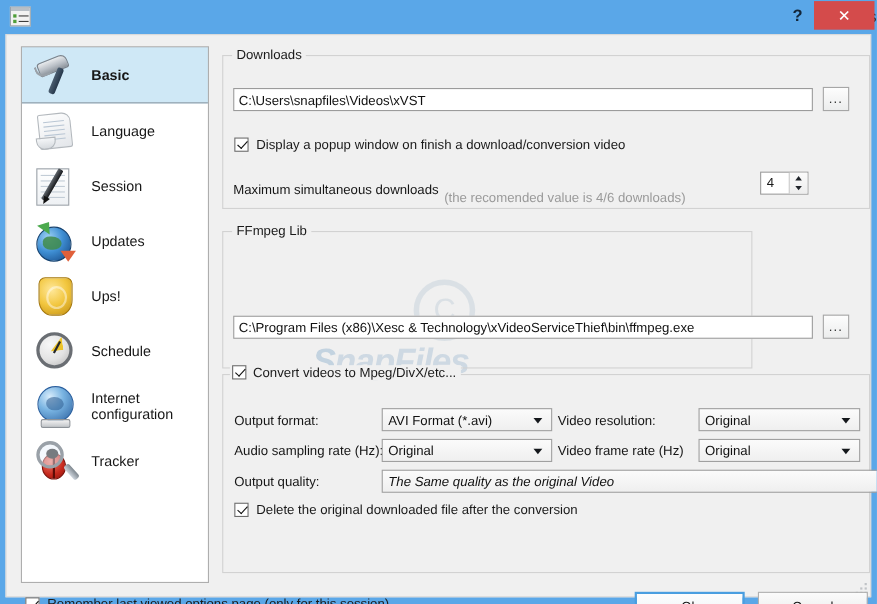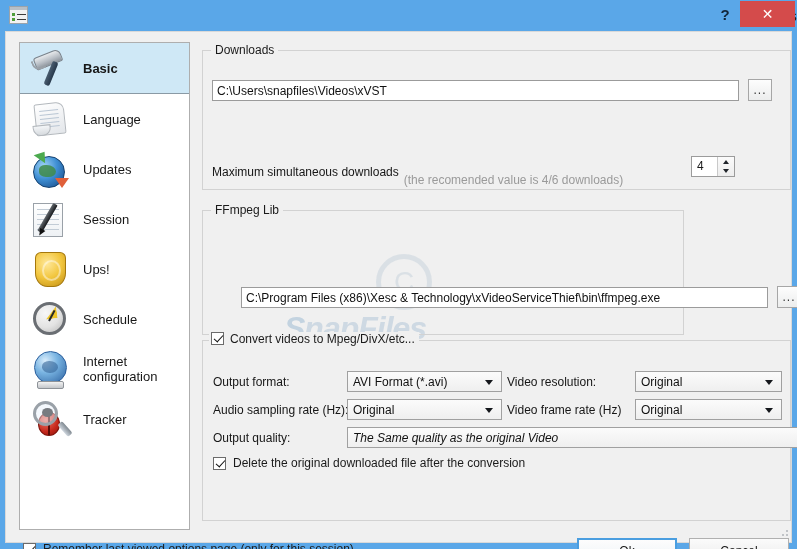--- a/index.html
+++ b/index.html
@@ -658,35 +658,35 @@
 
       <div class="side-item">
         <span class="icon ico-doc">
           <span class="page"></span>
             <span class="curl"></span>
         </span>
         <span class="label">Language</span>
       </div>
 
       <div class="side-item">
+        <span class="icon ico-note">
+          <span class="page"></span>
+            <span class="pen"></span>
+            <span class="nib"></span>
+        </span>
+        <span class="label">Session</span>
+      </div>
+
+      <div class="side-item">
         <span class="icon ico-globe">
           <span class="ball"></span>
             <span class="arrow-g"></span>
             <span class="arrow-r"></span>
         </span>
         <span class="label">Updates</span>
-      </div>
-
-      <div class="side-item">
-        <span class="icon ico-note">
-          <span class="page"></span>
-            <span class="pen"></span>
-            <span class="nib"></span>
-        </span>
-        <span class="label">Session</span>
       </div>
 
       <div class="side-item">
         <span class="icon ico-shield">
           <span class="body"></span>
         </span>
         <span class="label">Ups!</span>
       </div>
 
       <div class="side-item">
@@ -721,39 +721,43 @@
     <div id="rightpane">
 
       <div class="groupbox" style="left:0; top:8px; width:589px; height:140px;">
         <span class="gb-title">Downloads</span>
 
         <div style="position:absolute; left:9px; top:28px; display:flex; align-items:center; gap:9px;">
           <div class="textbox" style="width:527px;">C:\Users\snapfiles\Videos\xVST</div>
           <div class="browse-btn">...</div>
         </div>
 
+        <div class="cbrow" style="position:absolute; left:10px; top:73px;">
+          <span class="cb checked"></span>
+          <span>Display a popup window on finish a download/conversion video</span>
+        </div>
 
         <div style="position:absolute; left:9px; top:106px; display:flex; align-items:center; gap:5px;">
           <span class="fieldlabel">Maximum simultaneous downloads</span>
           <span class="fieldlabel muted">(the recomended value is 4/6 downloads)</span>
         </div>
         <div class="spinner" style="position:absolute; left:488px; top:105px;">
           <span class="val">4</span>
           <span class="arrows">
             <div class="up"></div>
             <div class="dn"></div>
           </span>
         </div>
       </div>
 
       <div class="groupbox" style="left:0; top:168px; width:482px; height:125px;">
         <span class="gb-title">FFmpeg Lib</span>
 
         <div style="position:absolute; left:9px; top:75px; display:flex; align-items:center; gap:9px;">
-          <div class="textbox" style="width:527px;margin-left:29px;">C:\Program Files (x86)\Xesc &amp; Technology\xVideoServiceThief\bin\ffmpeg.exe</div>
+          <div class="textbox" style="width:527px;">C:\Program Files (x86)\Xesc &amp; Technology\xVideoServiceThief\bin\ffmpeg.exe</div>
           <div class="browse-btn">...</div>
         </div>
       </div>
 
       <div class="groupbox" style="left:0; top:298px; width:589px; height:181px;">
         <span class="gb-title-check">
           <span class="cb checked"></span>
           <span>Convert videos to Mpeg/DivX/etc...</span>
         </span>
 

